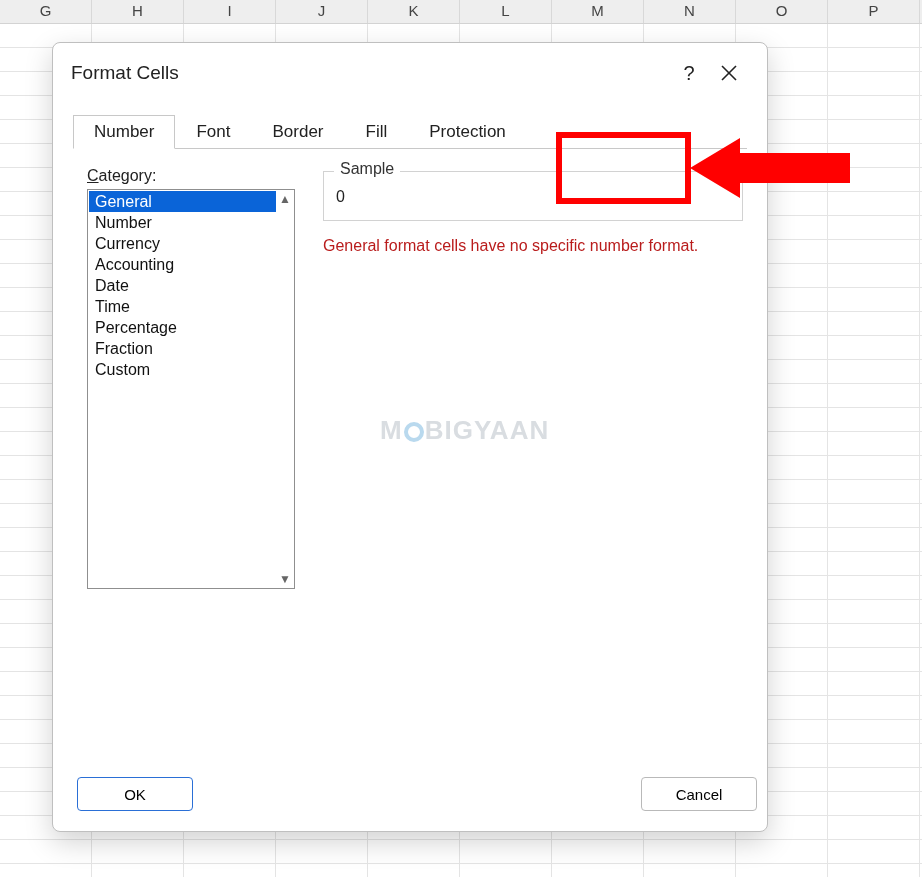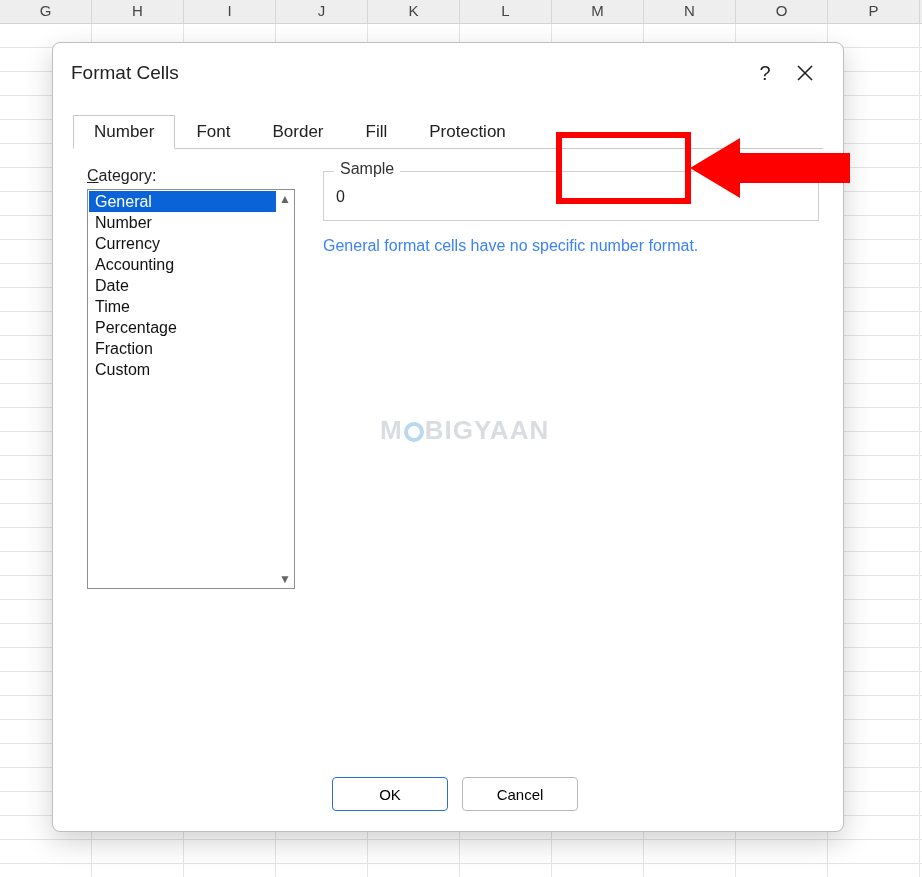--- a/index.html
+++ b/index.html
@@ -31,21 +31,21 @@
     line-height: 22px;
   }
   .grid-rows { position: absolute; top: 24px; left: 0; right: 0; bottom: 0; }
   .row { height: 24px; border-bottom: 1px solid #e4e4e4; display: flex; }
   .cell { flex: 0 0 92px; border-right: 1px solid #e4e4e4; }
 
   
   .dialog {
     position: absolute;
     left: 52px; top: 42px;
-    width: 792px; height: 790px;
+    width: 716px; height: 790px;
     background: #ffffff;
     border: 1px solid #bfbfbf;
     border-radius: 8px;
     box-shadow: 0 10px 28px rgba(0,0,0,0.18);
     display: flex; flex-direction: column;
   }
   .titlebar {
     display: flex; align-items: center;
     padding: 14px 18px 8px 18px;
   }
@@ -147,21 +147,21 @@
     position: relative;
     margin-top: 4px;
   }
   .sample-box .legend {
     position: absolute; top: -12px; left: 10px;
     background: #fff; padding: 0 6px;
     font-size: 16px; color: #333;
   }
   .sample-val { font-size: 16px; color:#222; padding-top: 10px; }
 
-  .desc { margin-top: 16px; font-size: 16px; color:#3b82f6; }
+  .desc { margin-top: 16px; font-size: 16px; color:#b91c1c; }
 
   .watermark {
     position: absolute;
     left: 380px; top: 415px;
     font-size: 26px; font-weight: 800;
     letter-spacing: 1px;
     color: #d9dde1;
     user-select: none;
     pointer-events: none;
   }
@@ -169,21 +169,21 @@
     display: inline-flex; align-items:center; justify-content:center;
     width: 20px; height: 20px;
     border: 4px solid #b9d9ee;
     border-radius: 50%;
     vertical-align: -3px;
     margin: 0 1px;
   }
 
   
   .footer {
-    display: flex; justify-content: center; gap: 14px;
+    display: flex; justify-content: space-between; gap: 14px;
     padding: 16px 10px 20px 24px;
     border-top: none;
   }
   .btn {
     min-width: 116px; height: 34px;
     border: 1px solid #b9b9b9;
     background: #fff;
     border-radius: 4px;
     font-size: 15px;
     cursor: pointer;

